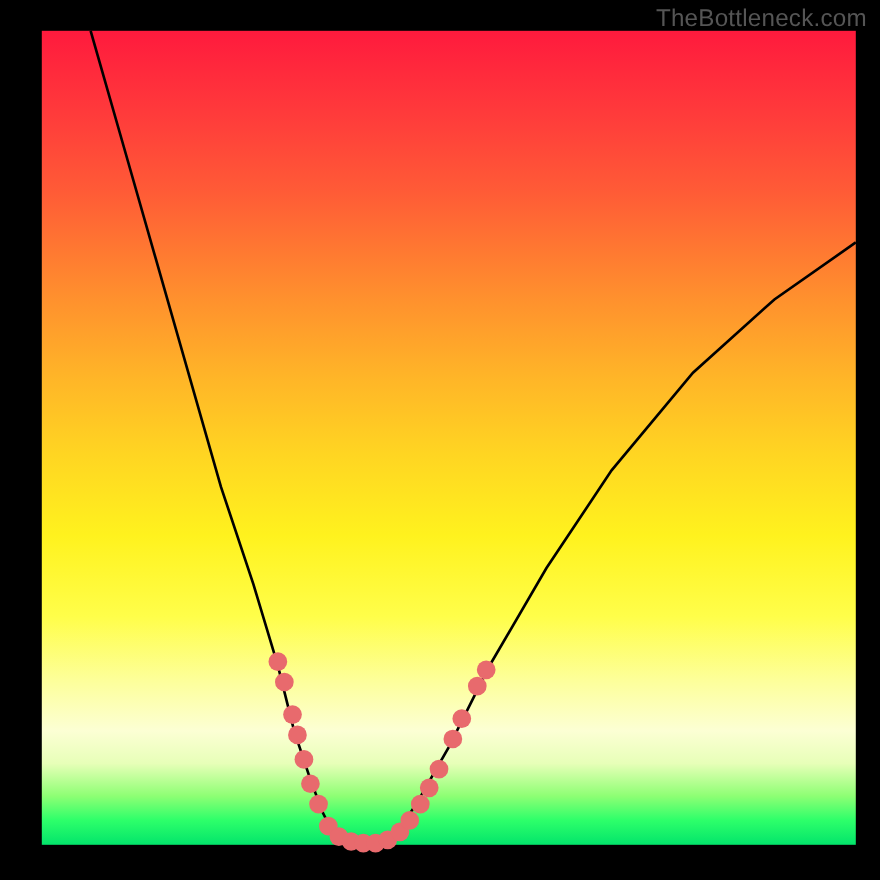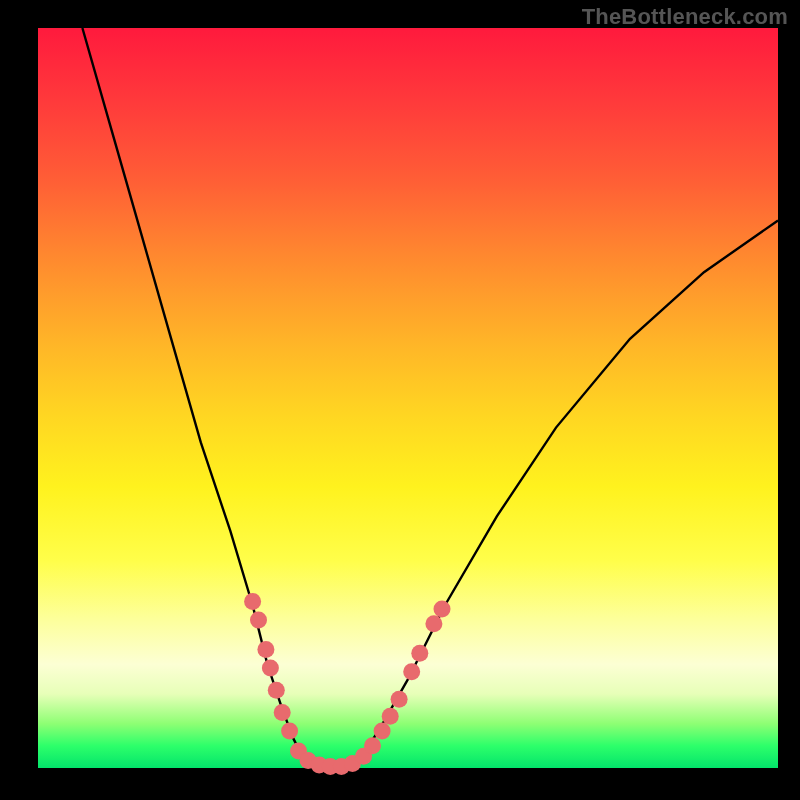--- a/index.html
+++ b/index.html
@@ -43,21 +43,21 @@
       #2dff6a 97%,
       #03e46b 100%
     );
   }
   .watermark {
     position: absolute;
     top: 4px;
     right: 12px;
     color: #555;
     font-size: 22px;
-    font-weight: 700;
+    font-weight: 400;
     letter-spacing: 0.2px;
   }
   svg.curve {
     position: absolute;
     left: 0;
     top: 0;
     width: 740px;
     height: 740px;
     overflow: visible;
   }

